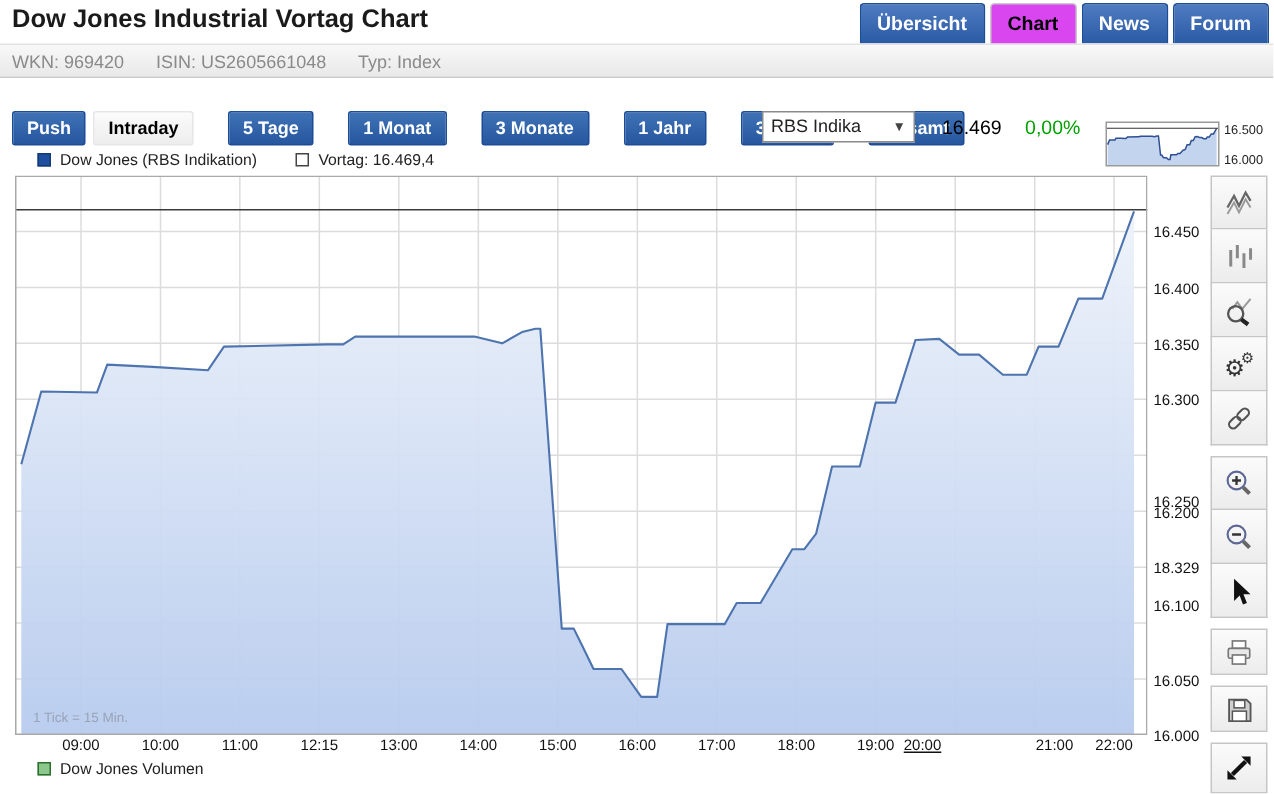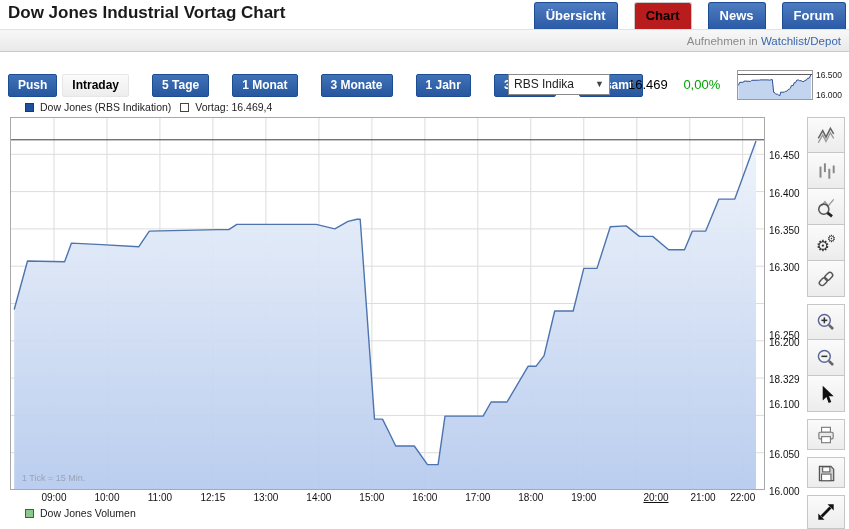--- a/index.html
+++ b/index.html
@@ -1,25 +1,25 @@
 <!DOCTYPE html>
 <html><head>
 <meta charset="utf-8">
 <style>
   html,body{margin:0;padding:0;}
   body{width:849px;height:529px;position:relative;overflow:hidden;background:#fff;
        font-family:"Liberation Sans",sans-serif;-webkit-font-smoothing:antialiased;}
 
   .title{position:absolute;left:8px;top:3px;font-size:17px;font-weight:bold;color:#1a1a1a;white-space:nowrap;}
 
-  .tabs{position:absolute;top:2px;right:3px;display:flex;gap:16px;align-items:flex-end;}
+  .tabs{position:absolute;top:2px;right:3px;display:flex;gap:3px;align-items:flex-end;}
   .tab{height:26px;line-height:26px;padding:0 11px;background:linear-gradient(#4f7cc0,#2a5aa6);
        color:#fff;font-size:13px;font-weight:bold;border:1px solid #1d4c96;border-bottom:none;
        border-radius:3px 3px 0 0;cursor:pointer;white-space:nowrap;}
-  .tab.active{background:#b91c1c;color:#000;border-color:#c8c8c8;}
+  .tab.active{background:#d946ef;color:#000;border-color:#c8c8c8;}
 
   .subbar{position:absolute;left:0;top:29px;width:849px;height:23px;box-sizing:border-box;
           background:linear-gradient(#f8f8f8,#e9e9e9);border-top:1px solid #e2e2e2;
           border-bottom:1px solid #c9c9c9;font-size:12px;color:#8a8a8a;line-height:22px;}
   .subbar .left{margin-left:8px;}
   .subbar .left span{margin-right:18px;}
   .subbar .right{position:absolute;right:8px;top:0;font-size:11.5px;}
   .link{color:#3a67ae;cursor:pointer;}
 
   .toolbar{position:absolute;left:8px;top:74px;display:flex;gap:5px;}
@@ -29,26 +29,26 @@
   .btn.active{background:linear-gradient(#fbfbfb,#ededed);border-color:#e6e6e6;color:#000;}
 
   .select{position:absolute;left:508px;top:74px;width:102px;height:21px;box-sizing:border-box;
           border:1px solid #8a8a8a;background:#fff;font-size:12px;line-height:19px;
           padding:0 5px;color:#222;cursor:pointer;}
   .select .arrow{float:right;font-size:9px;color:#444;line-height:19px;}
 
   .quote{position:absolute;left:628px;top:77px;font-size:13px;color:#000;white-space:nowrap;}
   .quote .chg{margin-left:12px;}
 
-  .mini{position:absolute;left:737px;top:70px;display:flex;}
+  .mini{position:absolute;left:737px;top:81px;display:flex;}
   .mini svg{width:74px;height:28px;border:1px solid #9a9a9a;background:#fff;}
   .mini .labels{display:flex;flex-direction:column;justify-content:space-between;height:30px;
                 margin-left:3px;font-size:8.5px;color:#222;}
 
-  .legend{position:absolute;left:25px;top:101px;display:flex;gap:9px;font-size:10.5px;
+  .legend{position:absolute;left:25px;top:101px;display:flex;gap:26px;font-size:10.5px;
           color:#222;align-items:center;text-align:center;}
   .legend .item{cursor:pointer;white-space:nowrap;}
   .sq{display:inline-block;width:9px;height:9px;margin-right:6px;vertical-align:-1px;box-sizing:border-box;}
   .sq.blue{background:#1e509f;border:1px solid #123b75;}
   .sq.white{background:#fff;border:1px solid #444;}
   .sq.green{background:#8cc88c;border:1px solid #2c6e2c;}
 
   .plot{position:absolute;left:10px;top:117px;width:755px;height:373px;cursor:crosshair;}
   .plot svg{display:block;width:755px;height:373px;}
 
@@ -74,23 +74,24 @@
 
 <div class="tabs">
 
 <div class="tab">Übersicht</div>
     <div class="tab active">Chart</div>
     <div class="tab">News</div>
     <div class="tab">Forum</div>
   </div>
 
 <div class="subbar">
-  <span class="right">
-    <span>Aufnehmen in</span>
-    <span class="link">Watchlist/Depot</span>
+  <span class="left">
+    <span>WKN: 969420</span>
+    <span>ISIN: US2605661048</span>
+    <span>Typ: Index</span>
   </span>
 </div>
 
 <div class="toolbar">
   <div class="btn">Push</div>
   <div style="display:flex;gap:23px;">
 
   <div class="btn active">Intraday</div>
       <div class="btn">5 Tage</div>
       <div class="btn">1 Monat</div>
@@ -188,21 +189,21 @@
     <span style="left: 89.9579px;">10:00</span>
     <span style="left: 142.94px;">11:00</span>
     <span style="left: 195.923px;">12:15</span>
     <span style="left: 248.905px;">13:00</span>
     <span style="left: 301.888px;">14:00</span>
     <span style="left: 354.87px;">15:00</span>
     <span style="left: 407.853px;">16:00</span>
     <span style="left: 460.835px;">17:00</span>
     <span style="left: 513.818px;">18:00</span>
     <span style="left: 566.8px;">19:00</span>
-    <span style="left: 639px; text-decoration: underline;">20:00</span>
+    <span style="left: 598px; text-decoration: underline;">20:00</span>
     <span style="left: 686px;">21:00</span>
     <span style="left: 725.747px;">22:00</span>
   </div>
 
 <div class="vol-legend">
   <span class="sq green"></span><span>Dow Jones Volumen</span>
 </div>
 
 <div class="tools">
   <div class="tgroup">

